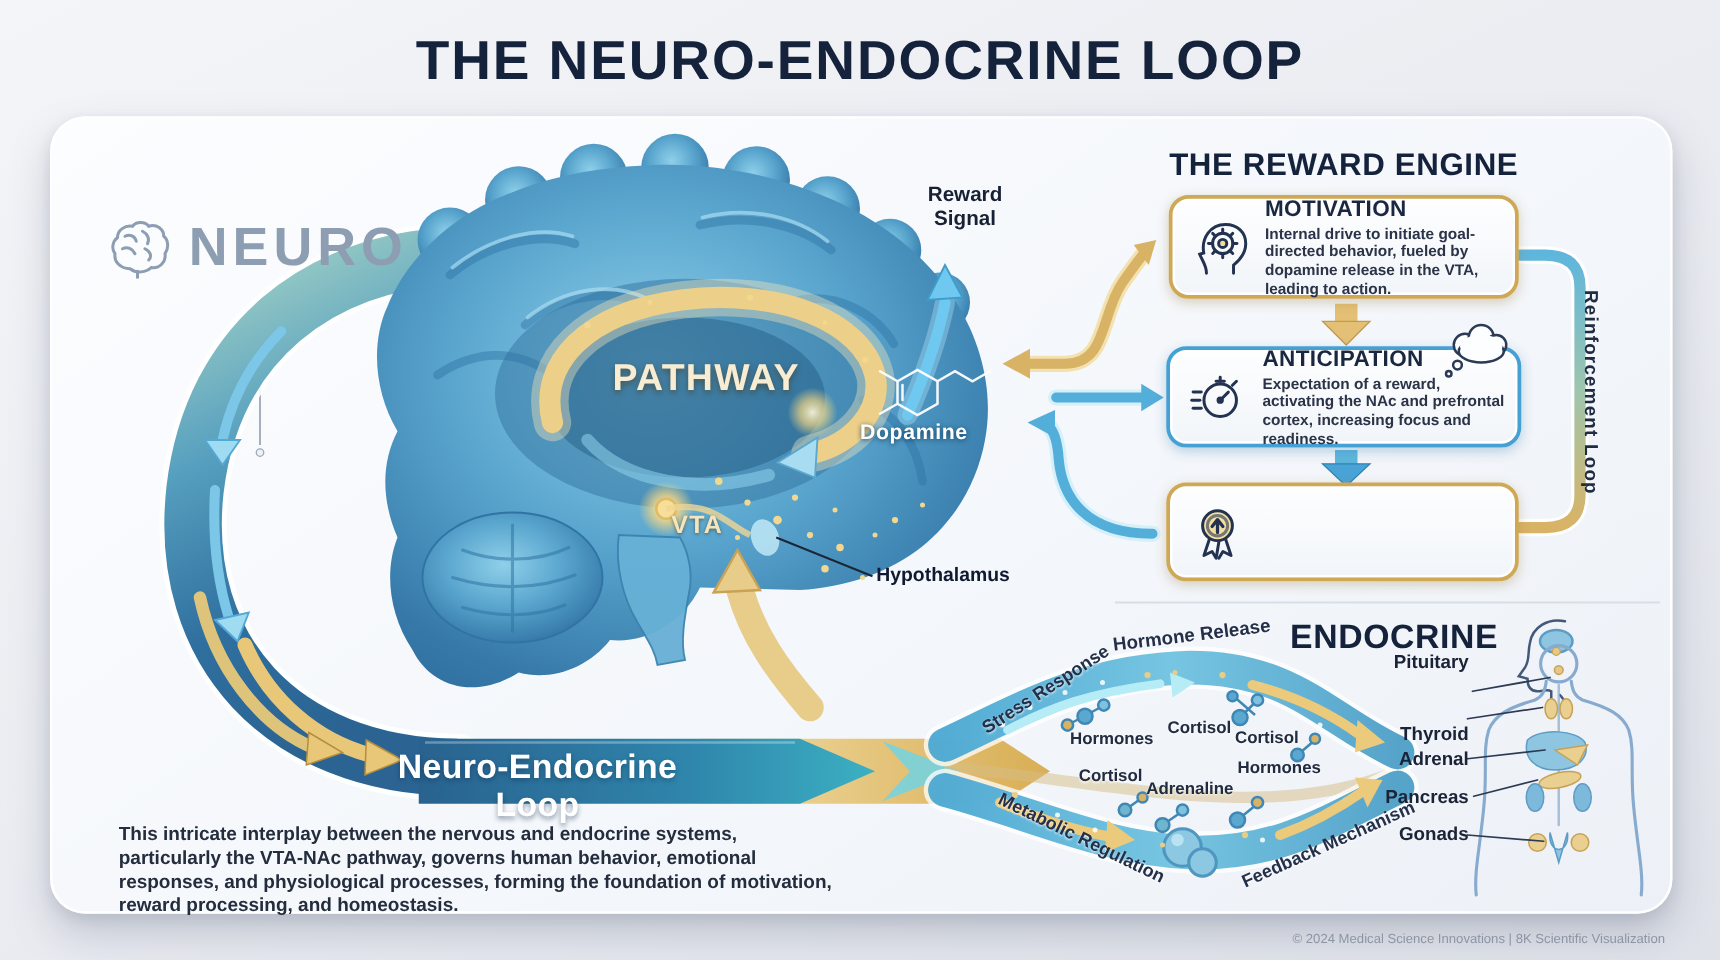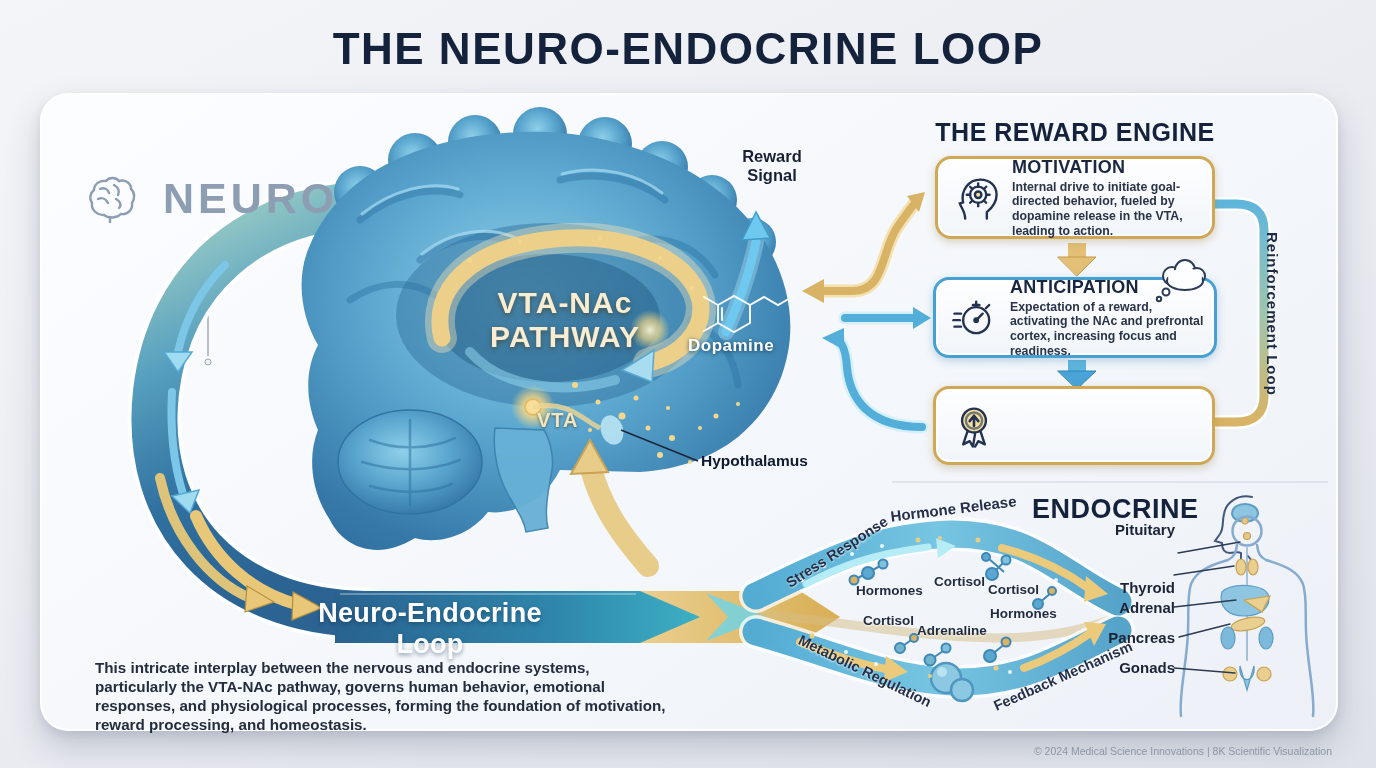--- a/index.html
+++ b/index.html
@@ -14,21 +14,21 @@
     position:absolute;left:40px;top:93px;width:1294px;height:634px;border-radius:28px;
     background:linear-gradient(145deg,#fcfdff 0%,#f4f7fb 55%,#edf0f6 100%);
     box-shadow:0 16px 32px rgba(90,100,125,.28),0 4px 10px rgba(110,120,145,.16);
     border:2px solid rgba(255,255,255,.95);
   }
   #art{position:absolute;left:0;top:0;z-index:2;pointer-events:none;}
   .layer{z-index:3;}
   #title{left:0;right:0;top:24px;text-align:center;font-size:44px;font-weight:800;color:#15223c;letter-spacing:1.5px;}
   
   #neuro{left:84px;top:174px;display:flex;align-items:center;gap:13px;}
-  #neuro .txt{font-size:43px;font-weight:800;color:#8d9db2;letter-spacing:4px;margin-left:12px;}
+  #neuro .txt{font-size:43px;font-weight:800;color:#8d9db2;letter-spacing:4px;}
   
   #vtanac{left:440px;top:286px;width:250px;text-align:center;font-size:30px;font-weight:800;color:#f8edd2;line-height:1.12;letter-spacing:1px;text-shadow:0 2px 5px rgba(70,50,10,.55);}
   #vtaLbl{left:537px;top:409px;font-size:20px;font-weight:800;color:#f3e5bd;letter-spacing:1px;text-shadow:0 1px 3px rgba(60,40,10,.6);}
   #hypo{left:701px;top:452px;font-size:15.5px;font-weight:800;color:#0f1a30;}
   #dopa{left:688px;top:336px;font-size:17px;font-weight:800;color:#fff;letter-spacing:.5px;text-shadow:0 1px 4px rgba(10,50,80,.85);}
   #rewardSig{left:722px;top:147px;width:100px;text-align:center;font-size:16.5px;font-weight:800;color:#182134;line-height:1.15;}
   
   #rewardHeading{left:930px;top:118px;width:290px;text-align:center;font-size:25px;font-weight:700;color:#15223c;letter-spacing:.5px;}
   .stage{position:absolute;border-radius:16px;background:linear-gradient(180deg,#fefeff,#f1f5f9);
     display:flex;align-items:center;gap:10px;padding:8px 8px 8px 12px;box-sizing:border-box;z-index:3;}
@@ -373,21 +373,20 @@
         <path d="M 30,10 C 34,12 36,16 34,20"></path>
       <path d="M 14,24 C 18,22 22,24 24,28"></path>
         <path d="M 32,24 C 36,26 38,30 35,33"></path>
       <line x1="26" y1="42" x2="26" y2="47"></line>
     </g>
   </svg>
   <span class="txt">NEURO</span>
 </div>
 
 <div id="vtanac" class="abs layer">
-  <div>VTA-NAc</div>
   <div>PATHWAY</div>
 </div>
 <div id="vtaLbl" class="abs layer">VTA</div>
 <div id="hypo" class="abs layer">Hypothalamus</div>
 <div id="dopa" class="abs layer">Dopamine</div>
 <div id="rewardSig" class="abs layer">
   <div>Reward</div>
   <div>Signal</div>
 </div>
 

